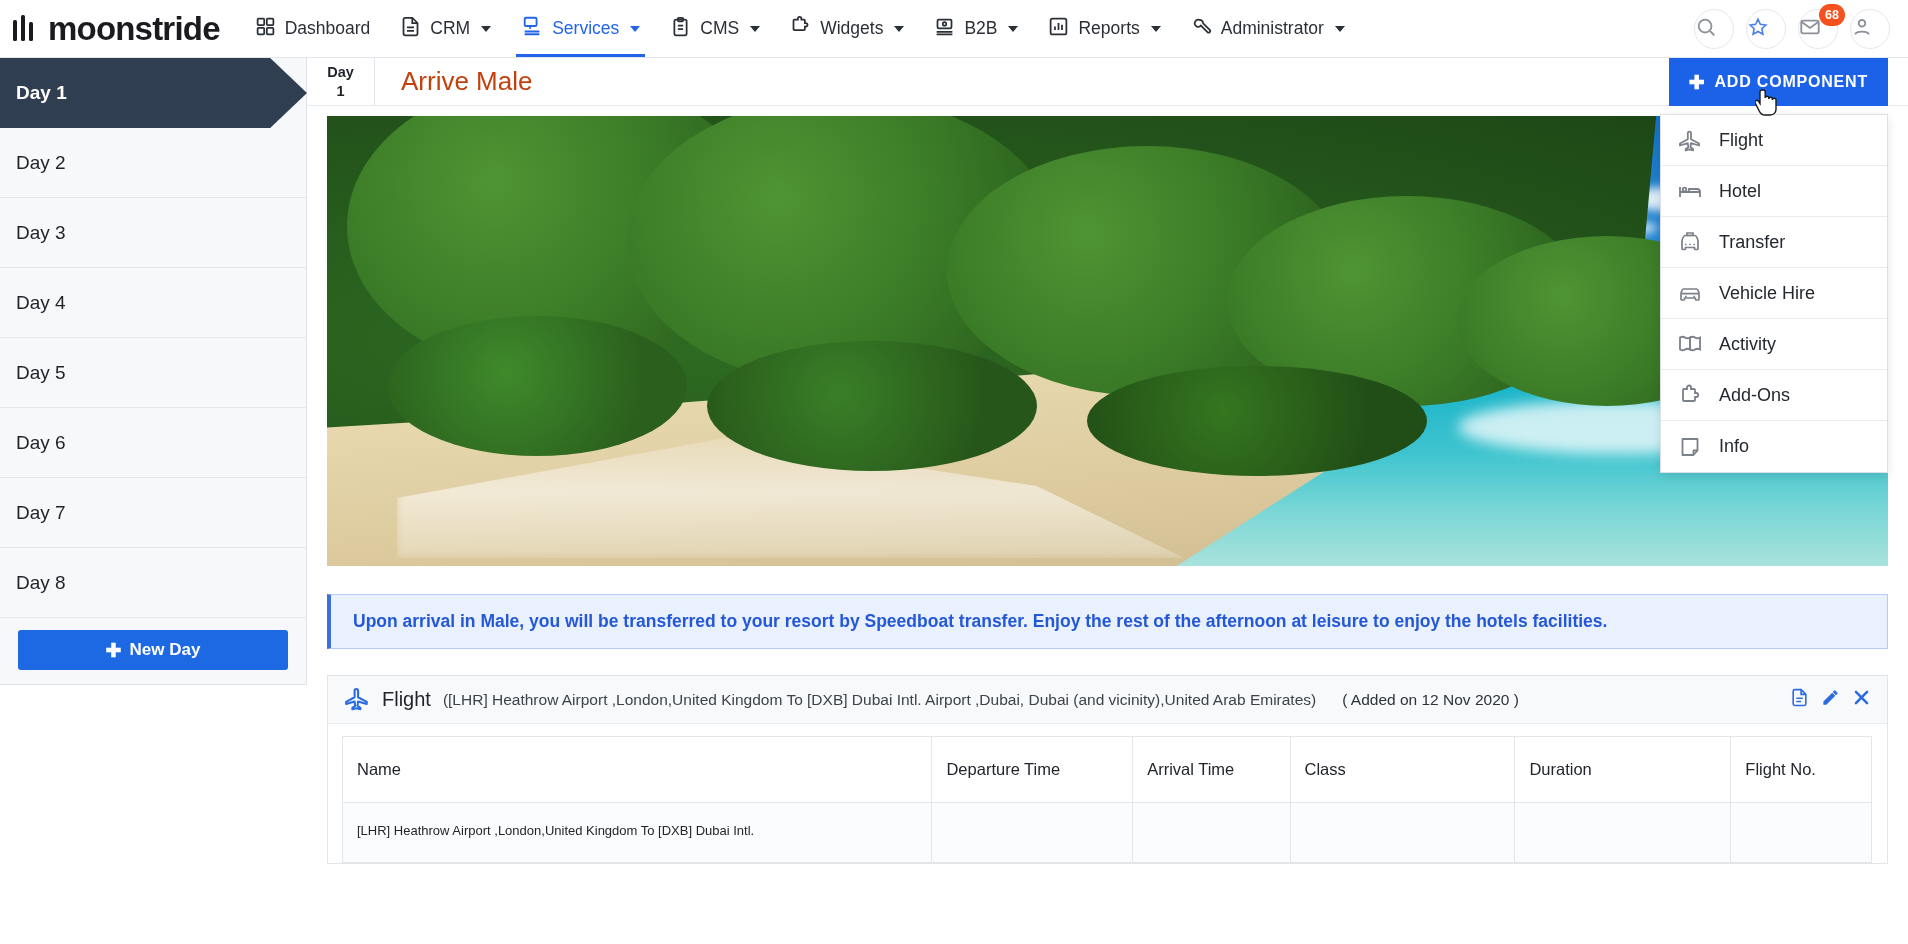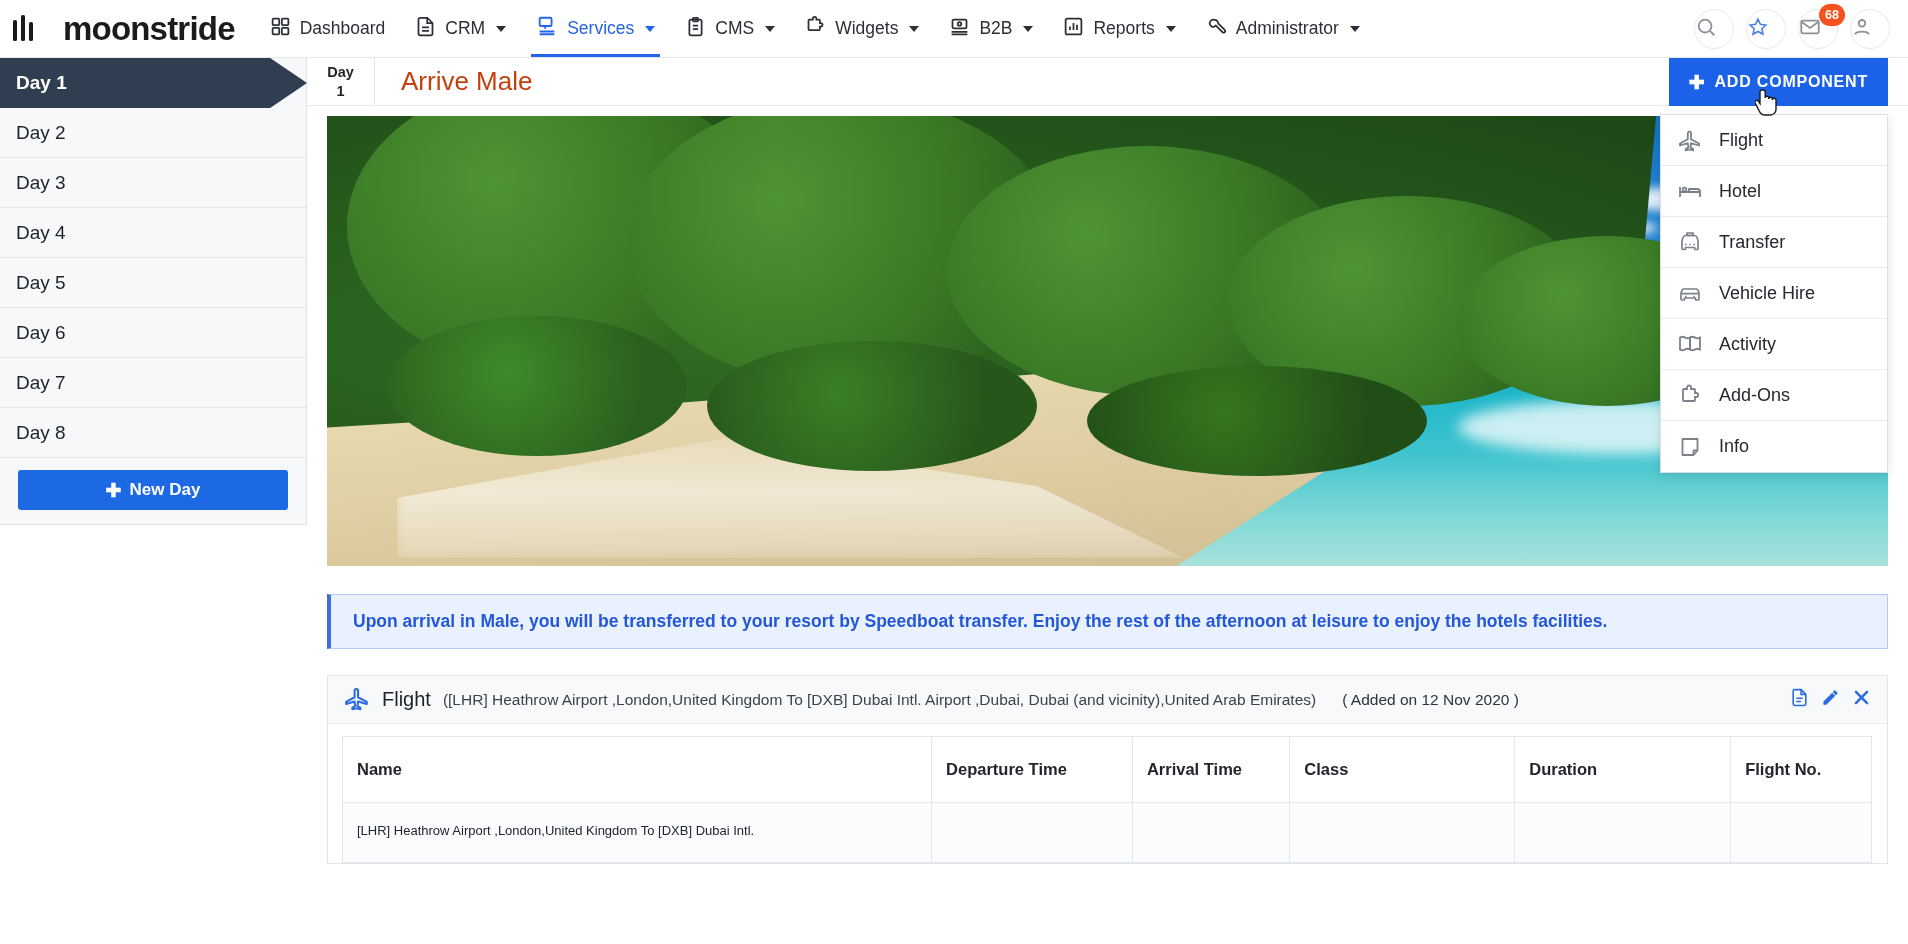--- a/index.html
+++ b/index.html
@@ -11,21 +11,21 @@
   }
 
   
   .topnav {
     position: absolute; top: 0; left: 0; width: 1908px; height: 58px;
     background: #ffffff;
     border-bottom: 1px solid #e3e6ec;
     display: flex; align-items: center;
   }
   .brand {
-    display: flex; align-items: center; gap: 19px;
+    display: flex; align-items: center; gap: 4px;
     padding-left: 10px; padding-right: 20px;
   }
   .brand-mark { display: block; }
   .brand-text {
     font-size: 33px; font-weight: 700; color: #1b1b1f;
     letter-spacing: -0.8px;
   }
   .nav-items { display: flex; align-items: center; height: 100%; }
   .nav-item {
     display: flex; align-items: center; gap: 9px;
@@ -67,21 +67,21 @@
 
   
   .days-panel {
     position: absolute; top: 58px; left: 0; width: 307px;
     background: #f6f8fa;
     border-right: 1px solid #dfe3e8;
     border-bottom: 1px solid #dfe3e8;
     padding-bottom: 10px;
   }
   .day-row {
-    height: 50px; display: flex; align-items: center;
+    height: 70px; display: flex; align-items: center;
     padding-left: 16px;
     font-size: 19px; color: #1f2328;
     border-bottom: 1px solid #e4e8ec;
     background: #f6f8fa;
     cursor: pointer; position: relative;
   }
   .day-row.active {
     background: #2f3e50; color: #ffffff; font-weight: 700;
     border-bottom: none;
     width: 307px;
@@ -226,21 +226,21 @@
   .flight-actions {
     position: absolute; right: 16px; display: flex; align-items: center; gap: 12px;
   }
   .act-icon { cursor: pointer; display: block; }
 
   .table-wrap { padding: 12px 14px 0 14px; }
   table.flight-table { width: 1530px; border-collapse: collapse; }
   table.flight-table th {
     border: 1px solid #e3e7ea;
     height: 66px; text-align: left; vertical-align: middle;
-    padding: 16px 14px; font-size: 16.5px; font-weight: 700; color: #22262c;
+    padding: 16px 14px; font-size: 16.5px; font-weight: 400; color: #22262c;
     background: #fff;
   }
   table.flight-table td {
     border: 1px solid #e3e7ea;
     height: 60px; padding: 20px 14px;
     font-size: 13px; color: #22262c; vertical-align: top;
     background: #fbfcfd;
   }
   .col-name { width: 605px; }
   .col-dep { width: 204px; }

